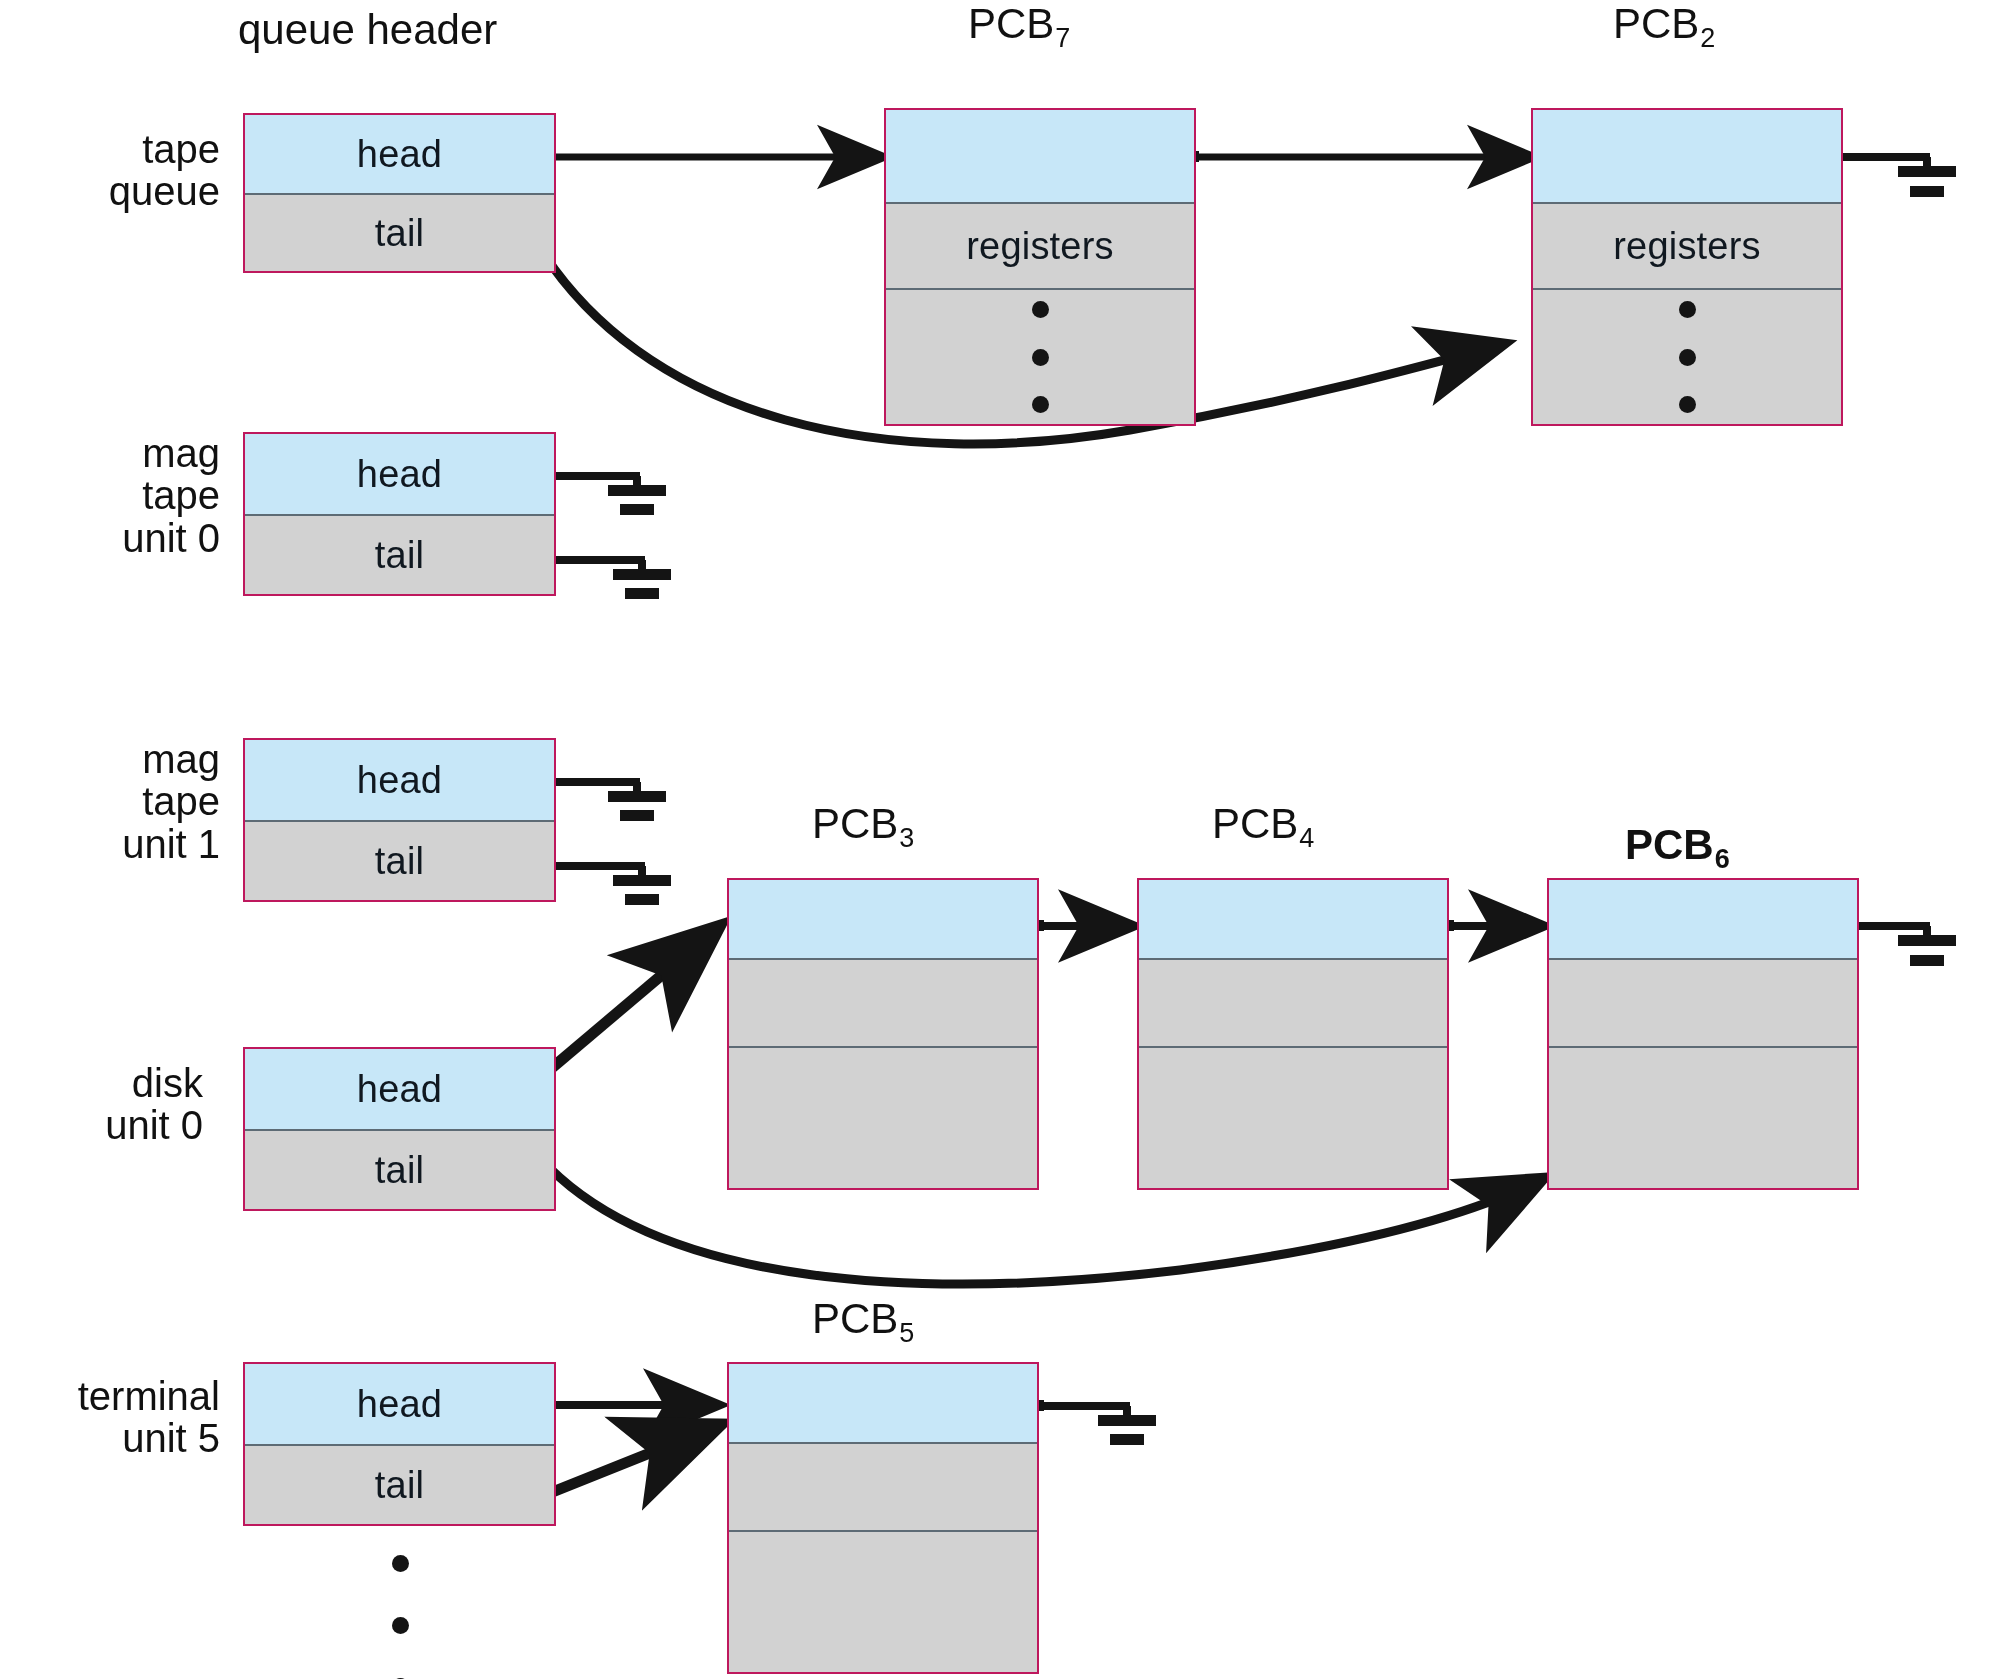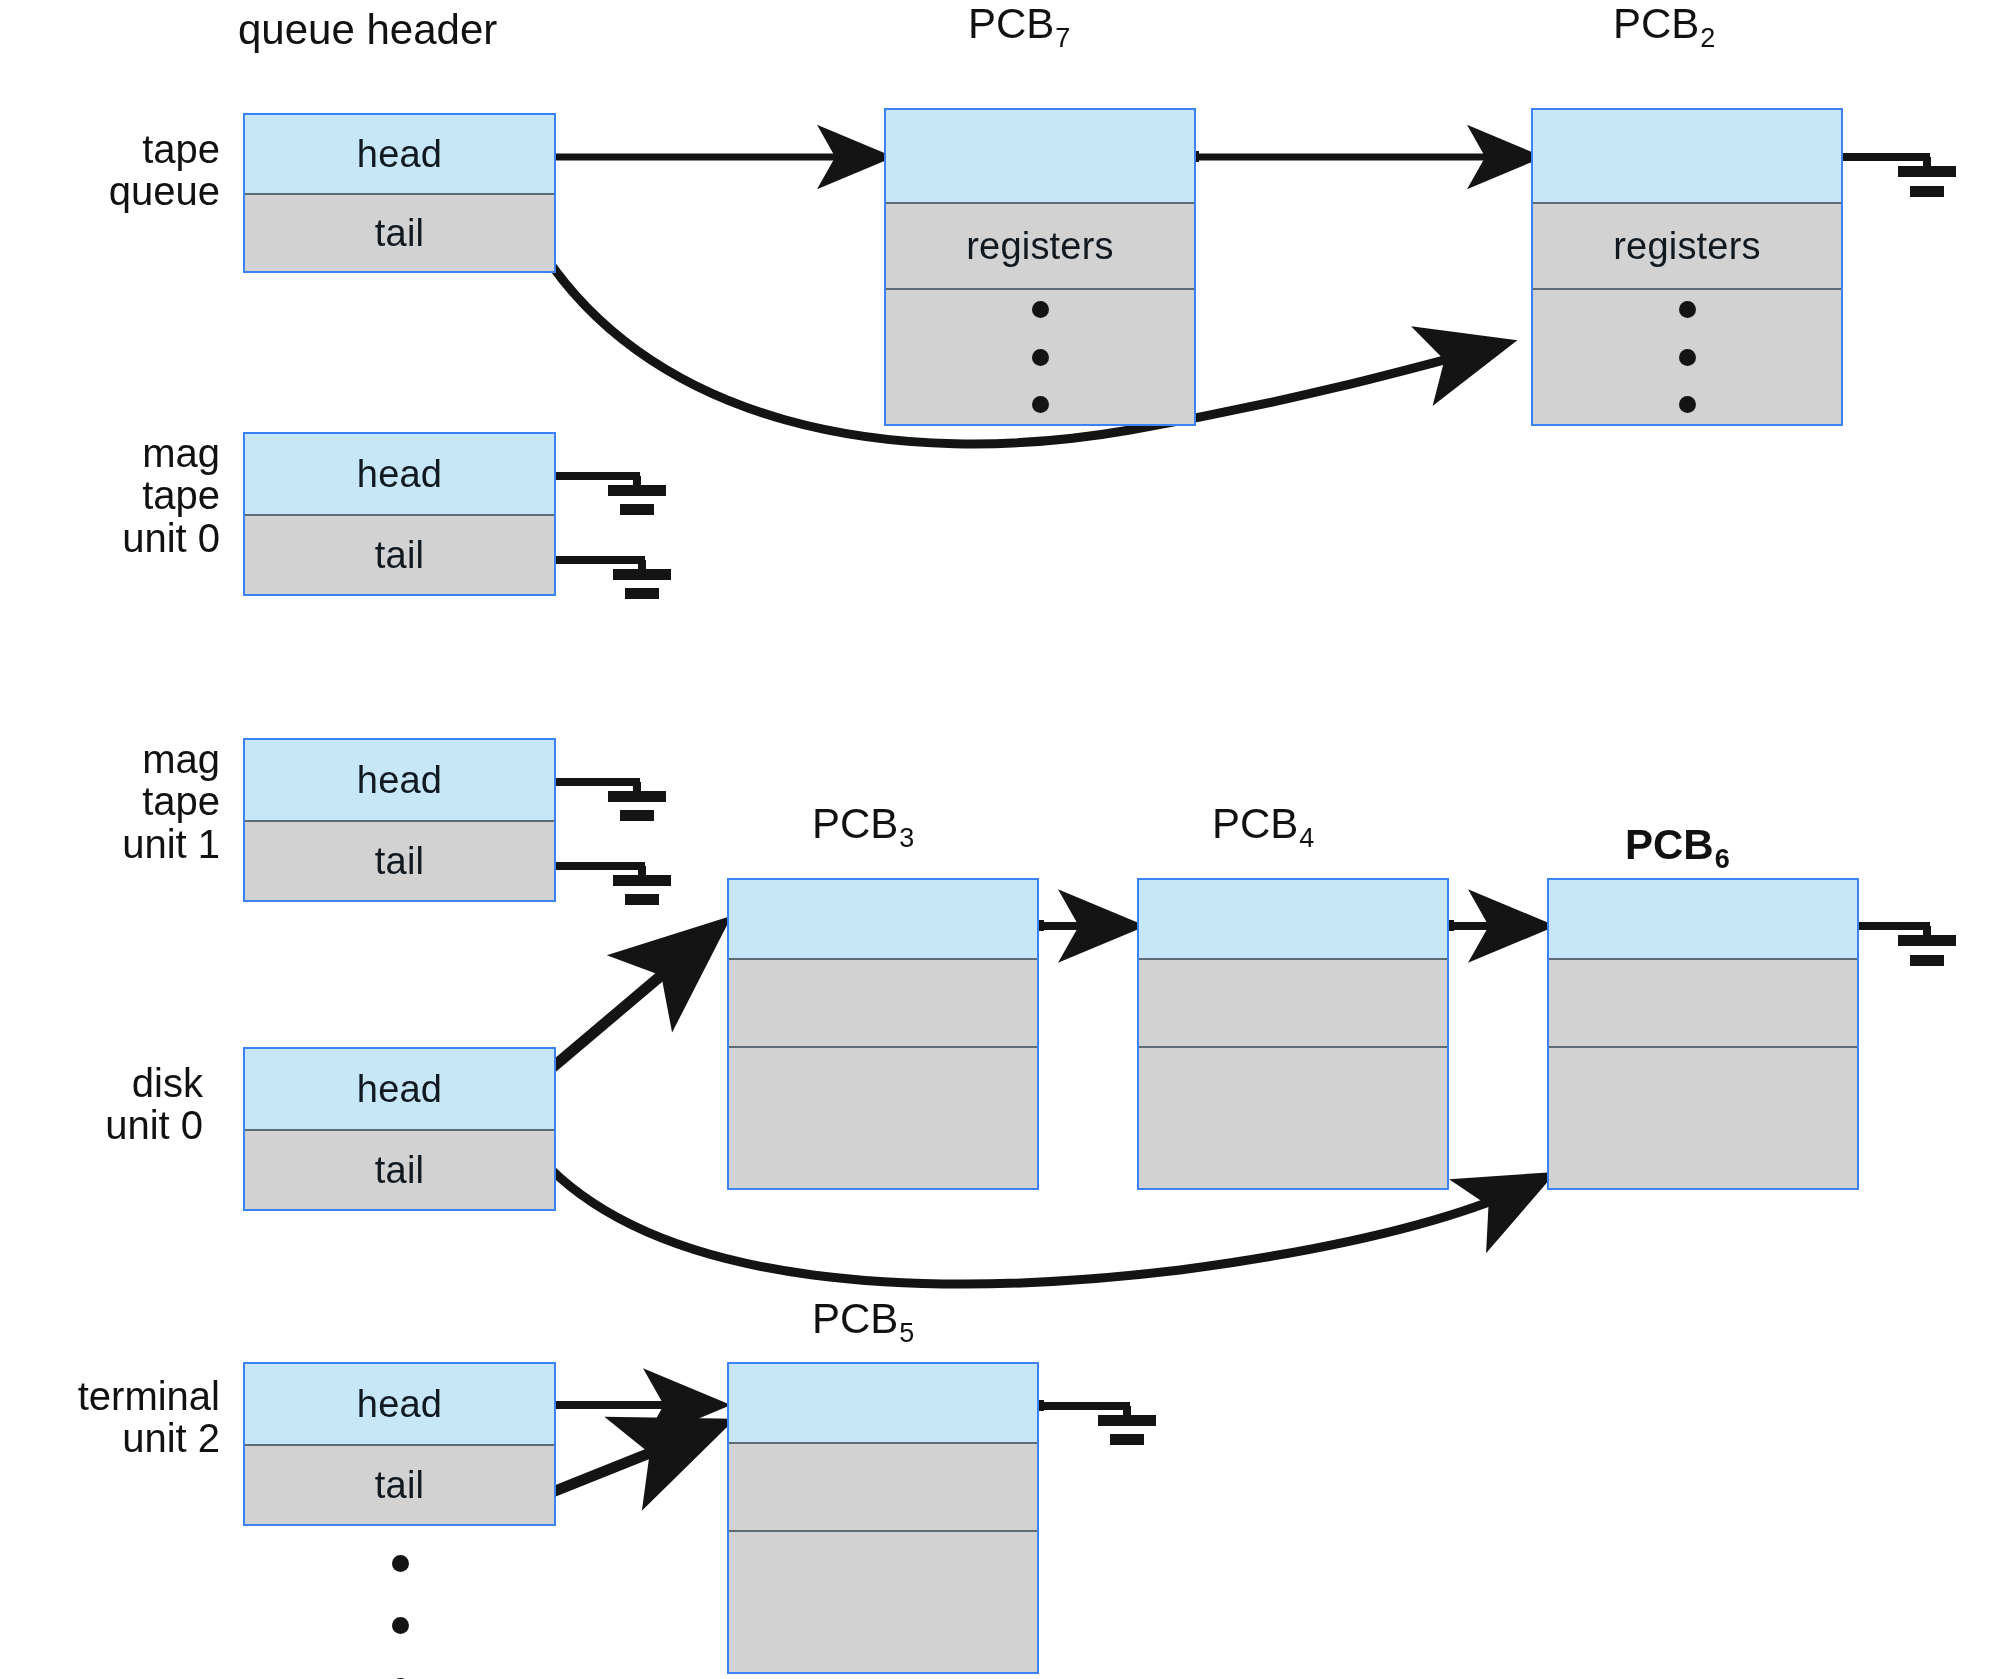--- a/index.html
+++ b/index.html
@@ -9,21 +9,21 @@
     background:#ffffff;
     font-family:"Liberation Sans", sans-serif;
     color:#111111;
     overflow:hidden;
   }
   #stage { position:relative; width:1993px; height:1431px; }
 
   
   .qbox {
     position:absolute;
-    border:2px solid #3b82f6;
+    border:2px solid #be185d;
     background:#000000;
   }
   .cell {
     position:relative;
     width:100%;
     display:flex;
     align-items:center;
     justify-content:center;
     font-size:38px;
     letter-spacing:.2px;
@@ -285,21 +285,21 @@
 
   <div class="caption" style="left:23px; top:1062px; width:180px;">disk
 unit 0</div>
 
   <div class="qbox" style="left:243px; top:1047px; width:313px; height:164px;">
     <div class="cell blue" style="height:80px;">head</div>
     <div class="cell sep" style="height:80px;">tail</div>
   </div>
 
   <div class="caption" style="left:10px; top:1375px; width:210px;">terminal
-unit 2</div>
+unit 5</div>
 
   <div class="qbox" style="left:243px; top:1362px; width:313px; height:164px;">
     <div class="cell blue" style="height:80px;">head</div>
     <div class="cell sep" style="height:80px;">tail</div>
   </div>
 
   <div class="vdots" style="left:390px; top:1555px; width:20px; height:140px;">
     <i></i>
       <i></i>
       <i></i>

